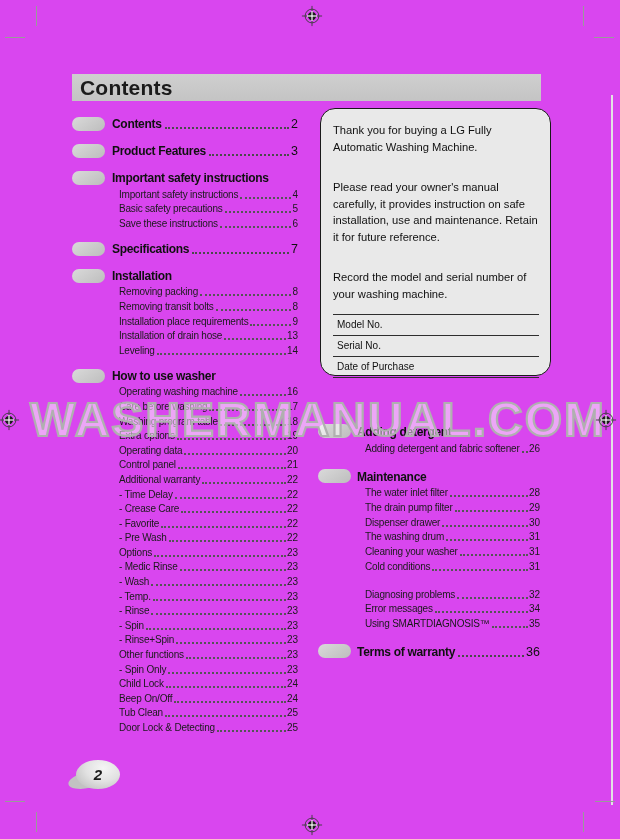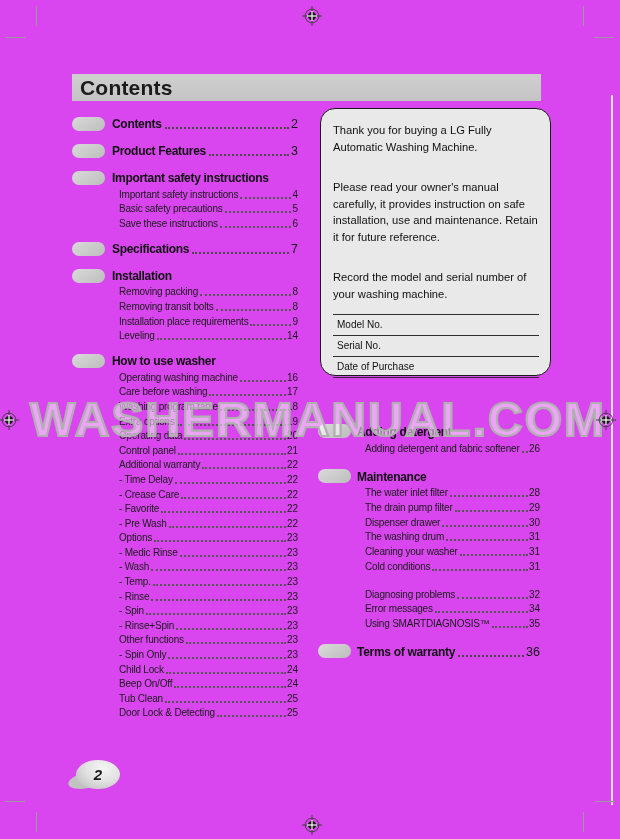--- a/index.html
+++ b/index.html
@@ -205,20 +205,25 @@
     <span class="row-page">8</span>
   </div>
 
   <div class="toc-row">
     <span class="row-label">Installation place requirements</span>
     <span class="row-dots"></span>
     <span class="row-page">9</span>
   </div>
 
 
+  <div class="toc-row">
+    <span class="row-label">Installation of drain hose</span>
+    <span class="row-dots"></span>
+    <span class="row-page">13</span>
+  </div>
 
   <div class="toc-row">
     <span class="row-label">Leveling</span>
     <span class="row-dots"></span>
     <span class="row-page">14</span>
   </div>
 </div>
   </div>
 
   <div class="toc-section">

